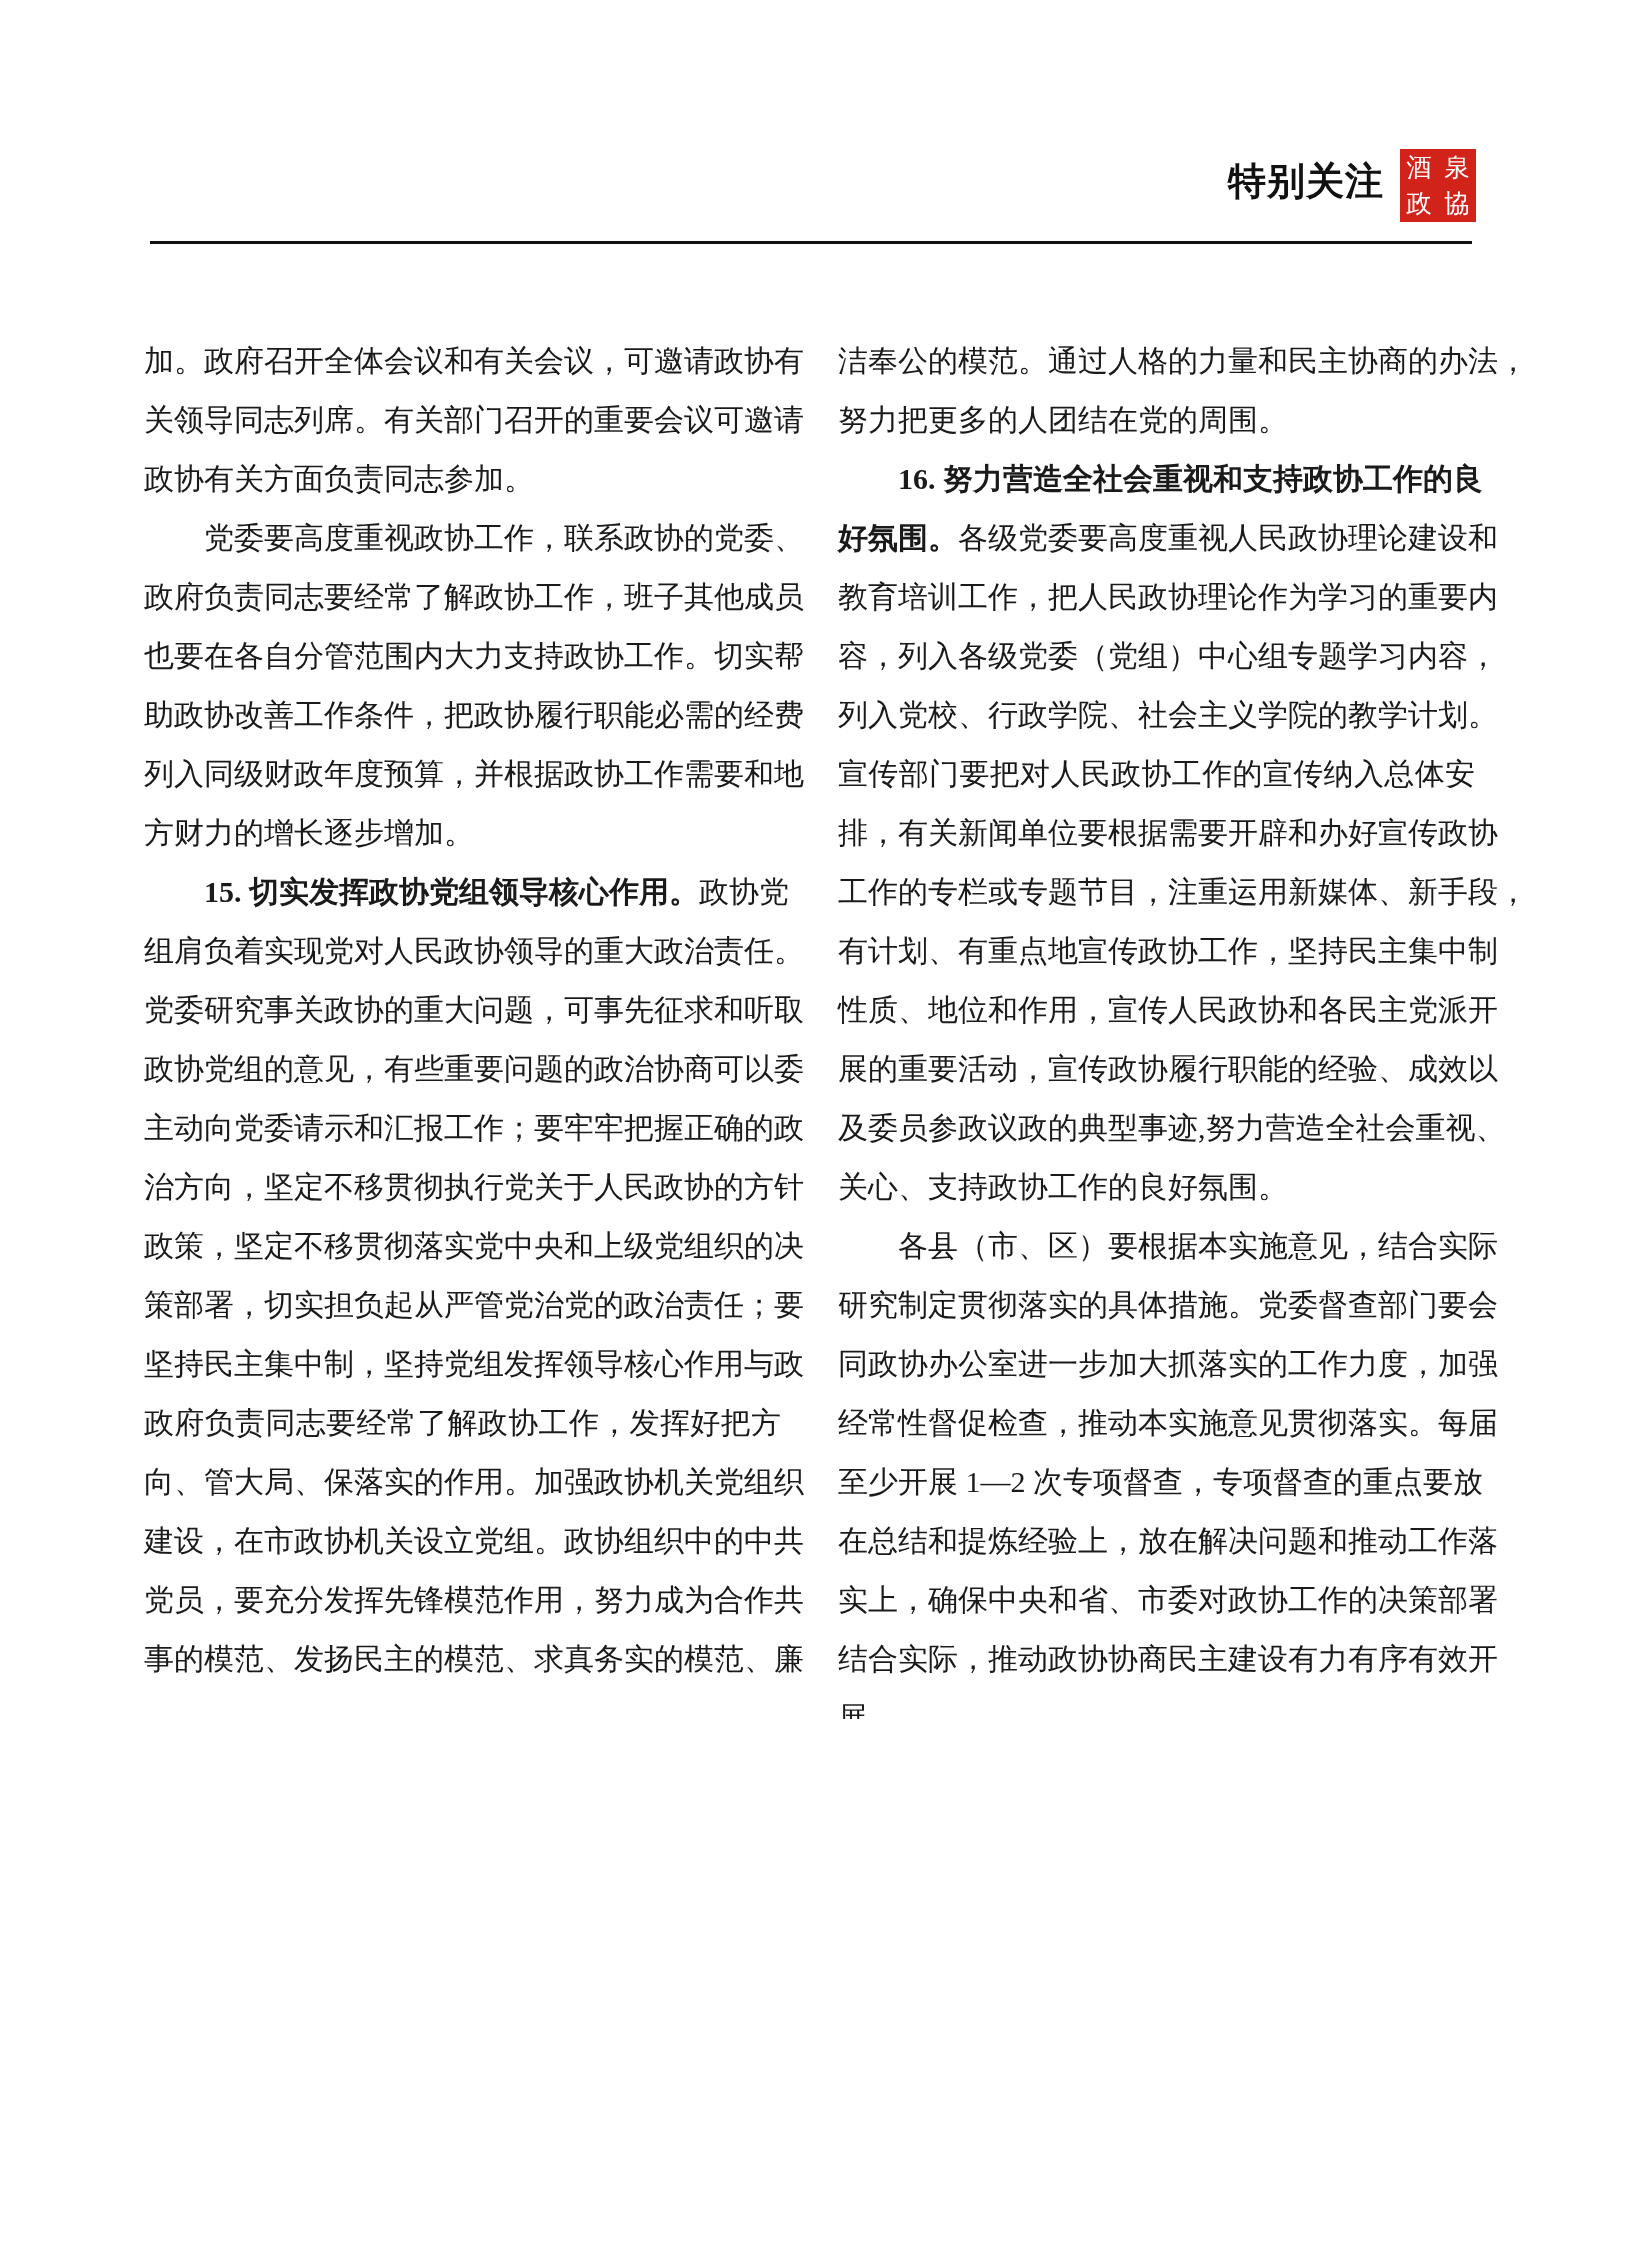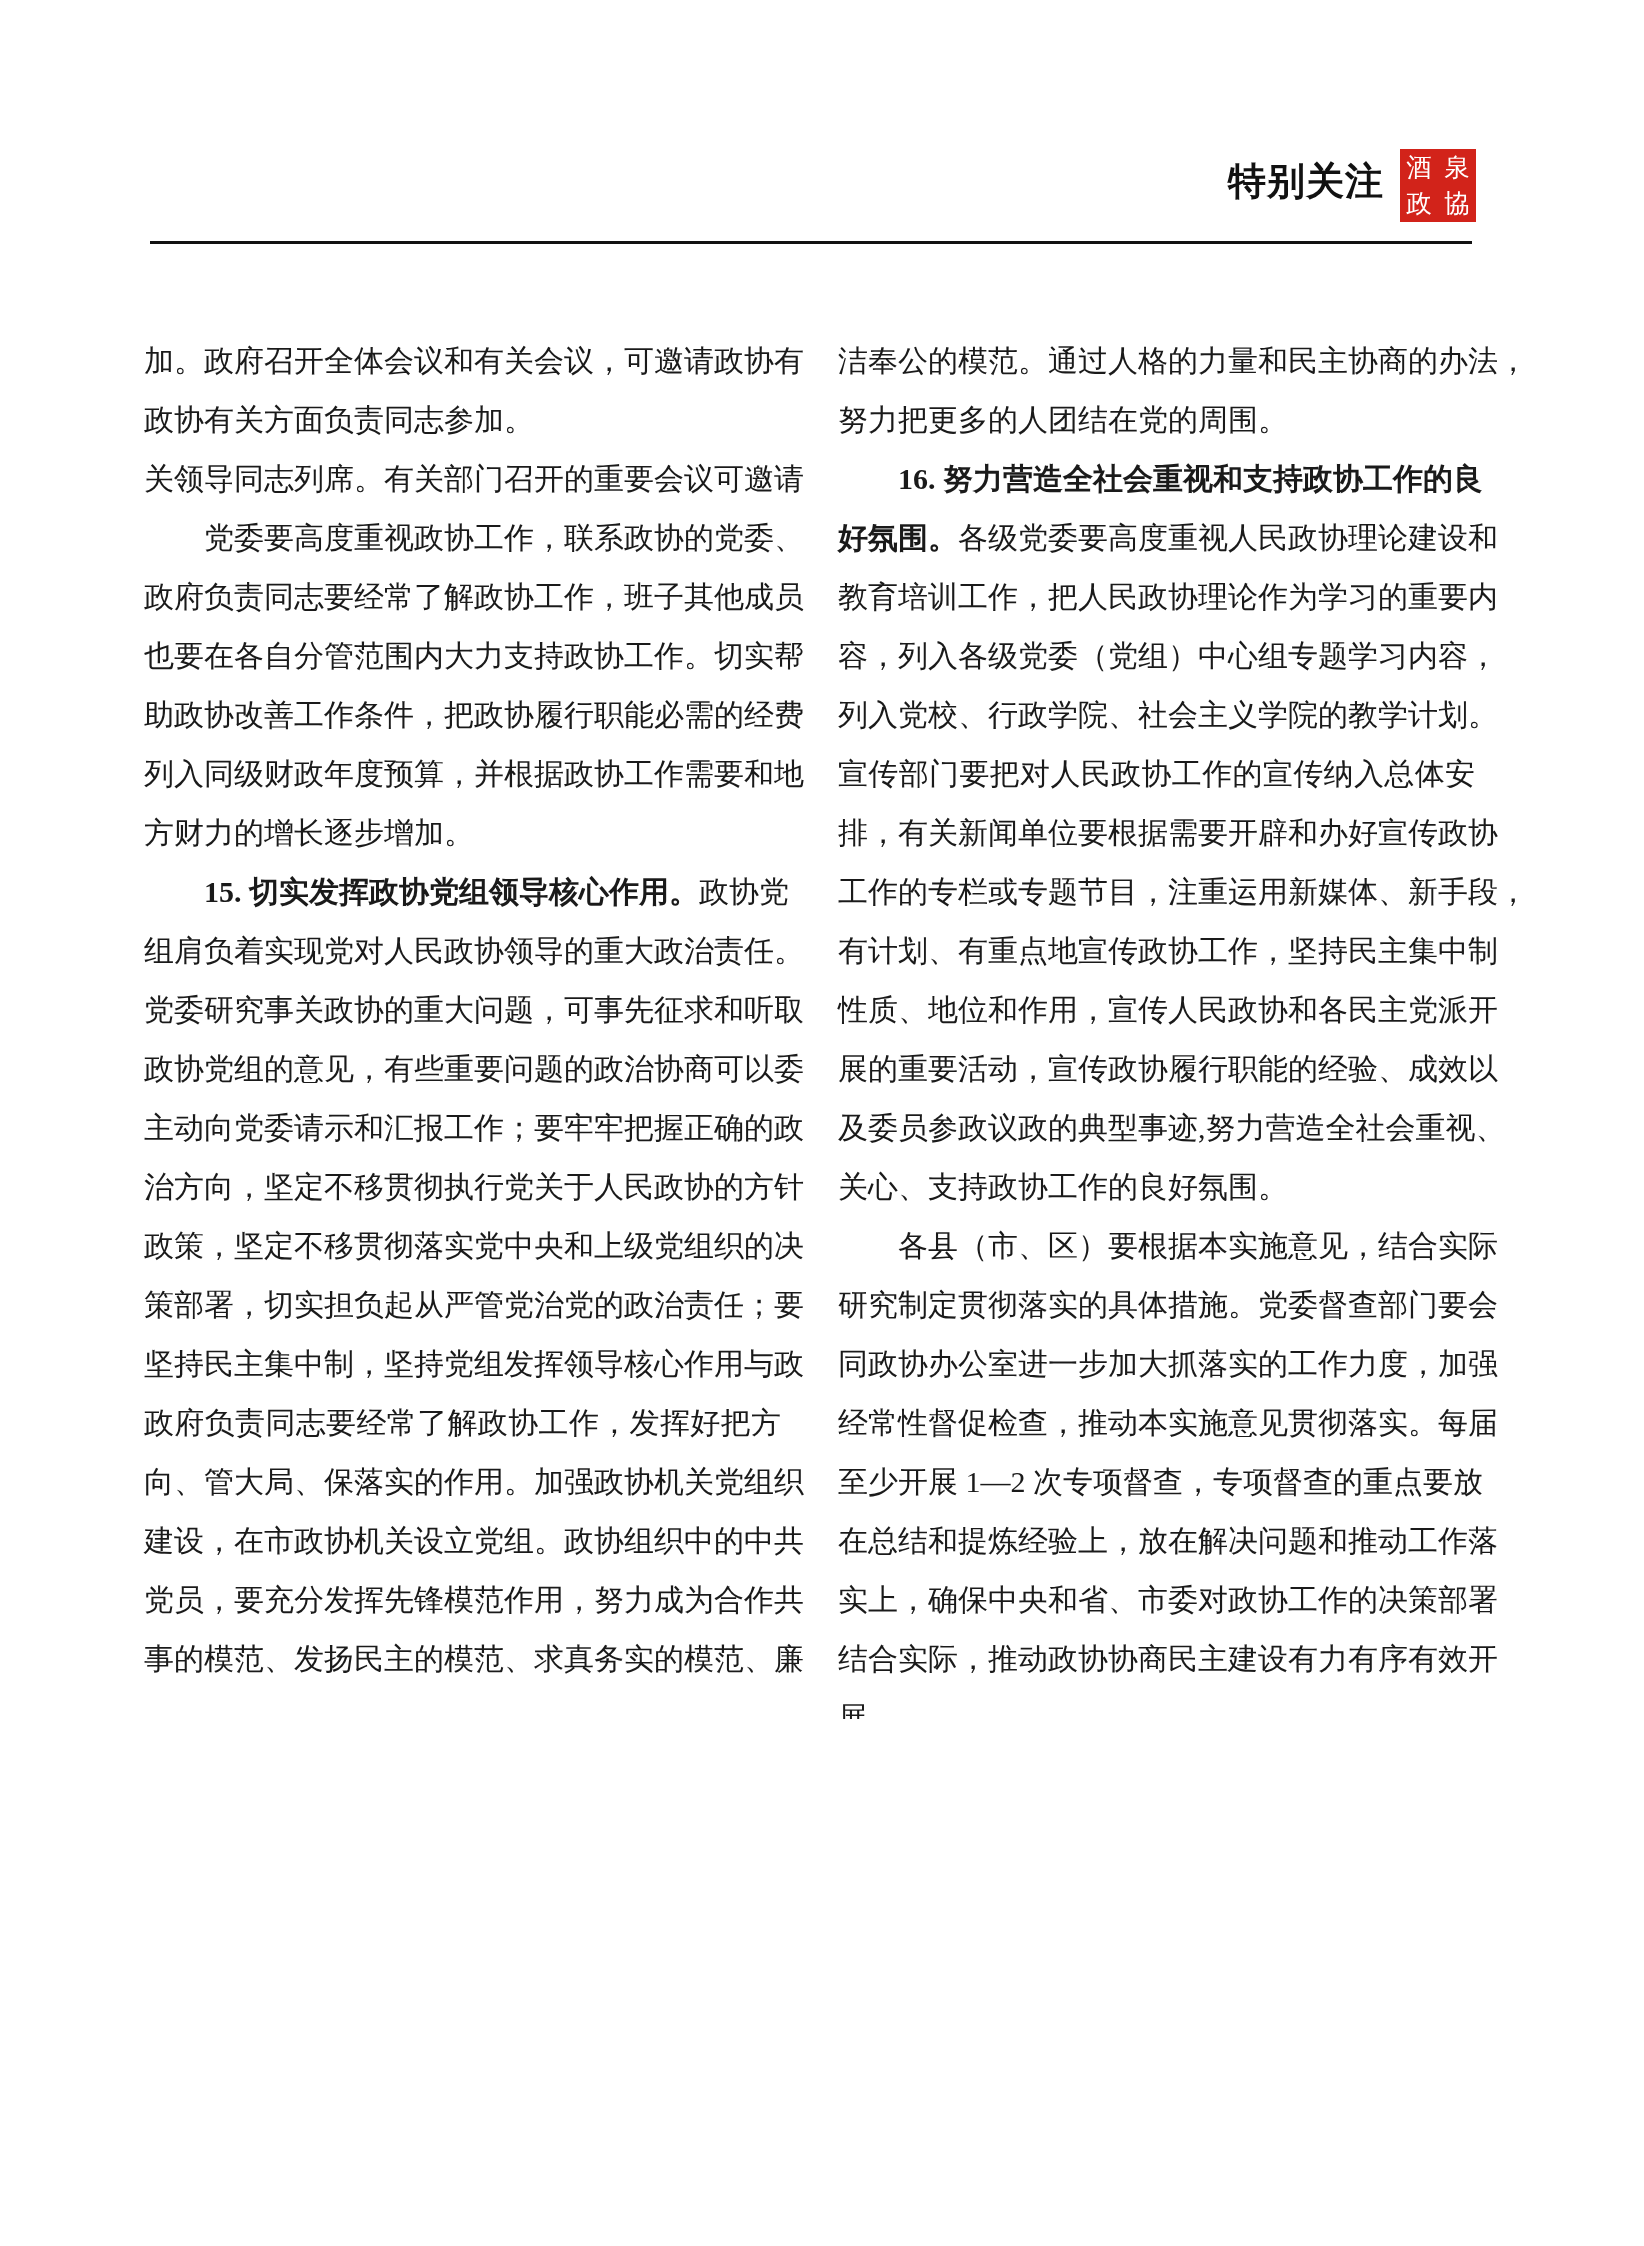--- a/index.html
+++ b/index.html
@@ -103,22 +103,22 @@
     <span>酒</span>
     <span>泉</span>
     <span>政</span>
     <span>協</span>
   </div>
 
   <div class="header-rule"></div>
 
   <div class="col col-left" id="col-left">
       <div class="line"><span>加。政府召开全体会议和有关会议，可邀请政协有</span></div>
+      <div class="line"><span>关领导同志列席。有关部门召开的重要会议可邀请</span></div>
       <div class="line end"><span>政协有关方面负责同志参加。</span></div>
-      <div class="line"><span>关领导同志列席。有关部门召开的重要会议可邀请</span></div>
       <div class="line indent"><span>党委要高度重视政协工作，联系政协的党委、</span></div>
       <div class="line"><span>政府负责同志要经常了解政协工作，班子其他成员</span></div>
       <div class="line"><span>也要在各自分管范围内大力支持政协工作。切实帮</span></div>
       <div class="line"><span>助政协改善工作条件，把政协履行职能必需的经费</span></div>
       <div class="line"><span>列入同级财政年度预算，并根据政协工作需要和地</span></div>
       <div class="line end"><span>方财力的增长逐步增加。</span></div>
       <div class="line indent"><span class="bold">15. 切实发挥政协党组领导核心作用。</span><span>政协党</span></div>
       <div class="line"><span>组肩负着实现党对人民政协领导的重大政治责任。</span></div>
       <div class="line"><span>党委研究事关政协的重大问题，可事先征求和听取</span></div>
       <div class="line"><span>政协党组的意见，有些重要问题的政治协商可以委</span></div>

